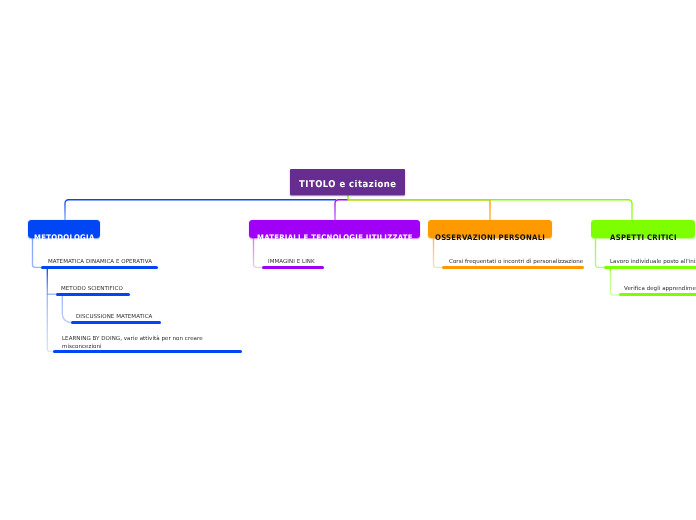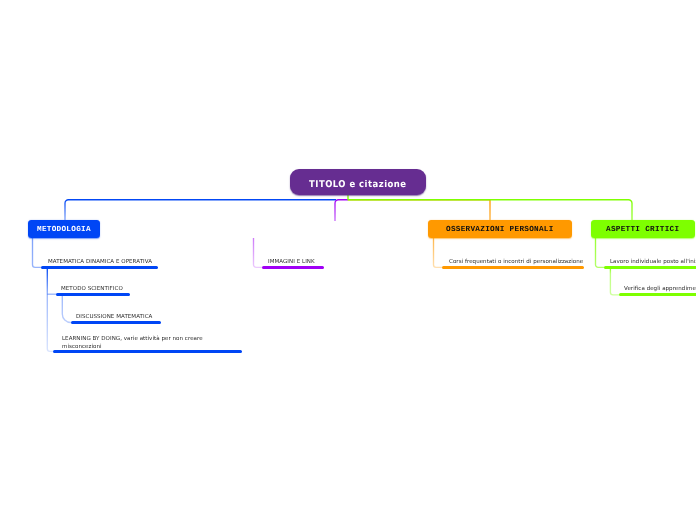--- a/index.html
+++ b/index.html
@@ -8,26 +8,26 @@
        font-family:"DejaVu Sans",sans-serif;
        -webkit-font-smoothing:antialiased;text-rendering:geometricPrecision;}
   #canvas{position:relative;width:696px;height:520px;background:#ffffff;
           transform:translateZ(0);}
   svg.links{position:absolute;left:0;top:0;width:696px;height:520px;overflow:visible;}
 
   .node{position:absolute;box-sizing:border-box;display:flex;align-items:center;
         justify-content:center;white-space:nowrap;}
 
   .root span{will-change:transform;}
-  .root{left:290px;top:169px;width:136px;height:26px;border-radius:9px;
+  .root{left:290px;top:169px;width:115px;height:26px;border-radius:1px;
         color:#ffffff;font-weight:bold;font-size:9.4px;letter-spacing:0.5px;
         font-family:"DejaVu Sans Condensed","DejaVu Sans",sans-serif;
         box-shadow:0 1px 1.4px rgba(70,30,120,0.6);}
 
-  .lvl1 span{position:relative;top:1px;will-change:transform;font-family:Liberation Mono, monospace;}
+  .lvl1 span{position:relative;top:8px;will-change:transform;}
   .lvl1{height:18px;border-radius:3.5px;font-weight:bold;font-size:7.7px;
         font-family:"DejaVu Sans Condensed","DejaVu Sans",sans-serif;letter-spacing:0.28px;}
 
   .leaf{position:absolute;box-sizing:border-box;}
   .leaf .lbl{position:absolute;font-size:5.52px;color:#2b2b2b;line-height:7.6px;
              letter-spacing:0.05px;white-space:nowrap;will-change:transform;}
   .leaf .lbl.w{white-space:normal;}
   .ul{position:absolute;height:2.8px;border-radius:1.8px;}
 </style>
 </head>
@@ -101,21 +101,24 @@
     </g>
   </svg>
 
   <div class="node root" style="padding-top: 5px; background: rgb(102, 45, 145); color: rgb(255, 255, 255);">
     <span>TITOLO e citazione</span>
   </div>
 
   <div class="node lvl1" style="left: 28px; top: 220px; width: 72px; box-shadow: rgba(0, 70, 245, 0.5) 0px 0.9px 1.2px; background: rgb(0, 70, 245); color: rgb(255, 255, 255);">
     <span>METODOLOGIA</span>
   </div>
-  <div class="node lvl1" style="left: 428px; top: 220px; width: 144px; box-shadow: rgba(255, 153, 0, 0.55) 0px 0.9px 1.2px; background: rgb(255, 153, 0); color: rgb(17, 17, 17);">
+  <div class="node lvl1" style="left: 249px; top: 220px; width: 171px; box-shadow: rgba(160, 0, 245, 0.5) 0px 0.9px 1.2px; background: rgb(160, 0, 245); color: rgb(255, 255, 255);">
+    <span>MATERIALI E TECNOLOGIE UTILIZZATE</span>
+  </div>
+  <div class="node lvl1" style="left: 428px; top: 220px; width: 124px; box-shadow: rgba(255, 153, 0, 0.55) 0px 0.9px 1.2px; background: rgb(255, 153, 0); color: rgb(17, 17, 17);">
     <span>OSSERVAZIONI PERSONALI</span>
   </div>
   <div class="node lvl1" style="left: 591px; top: 220px; width: 104px; box-shadow: rgba(126, 255, 0, 0.55) 0px 0.9px 1.2px; background: rgb(126, 255, 0); color: rgb(17, 17, 17);">
     <span>ASPETTI CRITICI</span>
   </div>
 
   <div class="leaf" style="left:41px;top:257px;">
     <span class="lbl" style="left:6.5px;top:1.7px">MATEMATICA DINAMICA E OPERATIVA</span>
     <div class="ul" style="left: 0px; top: 9px; width: 117px; background: rgb(0, 70, 245);"></div>
   </div>

